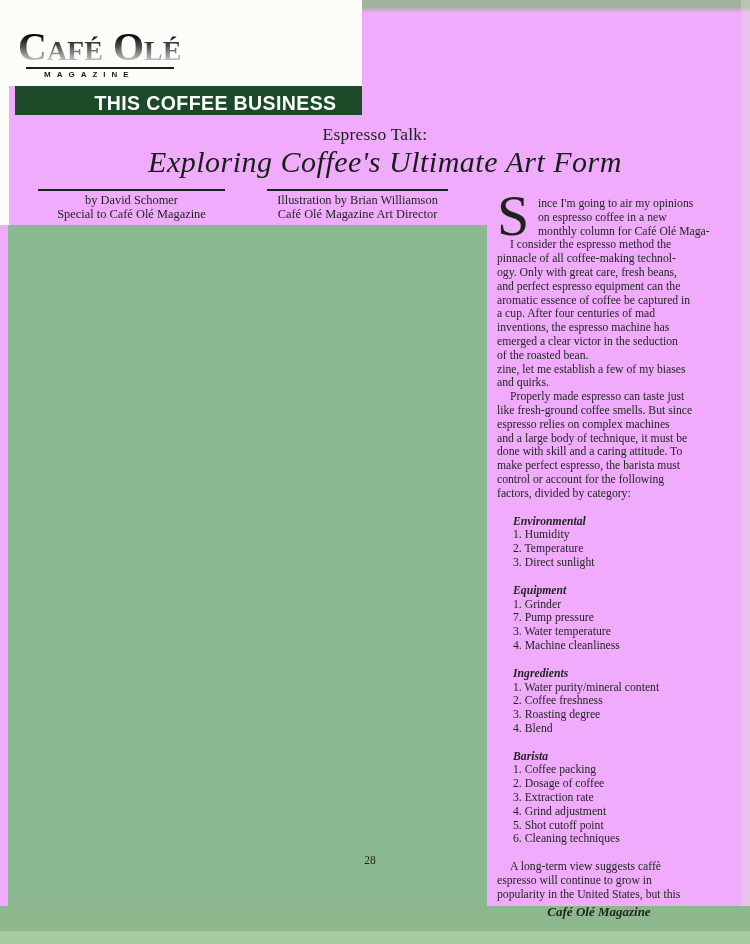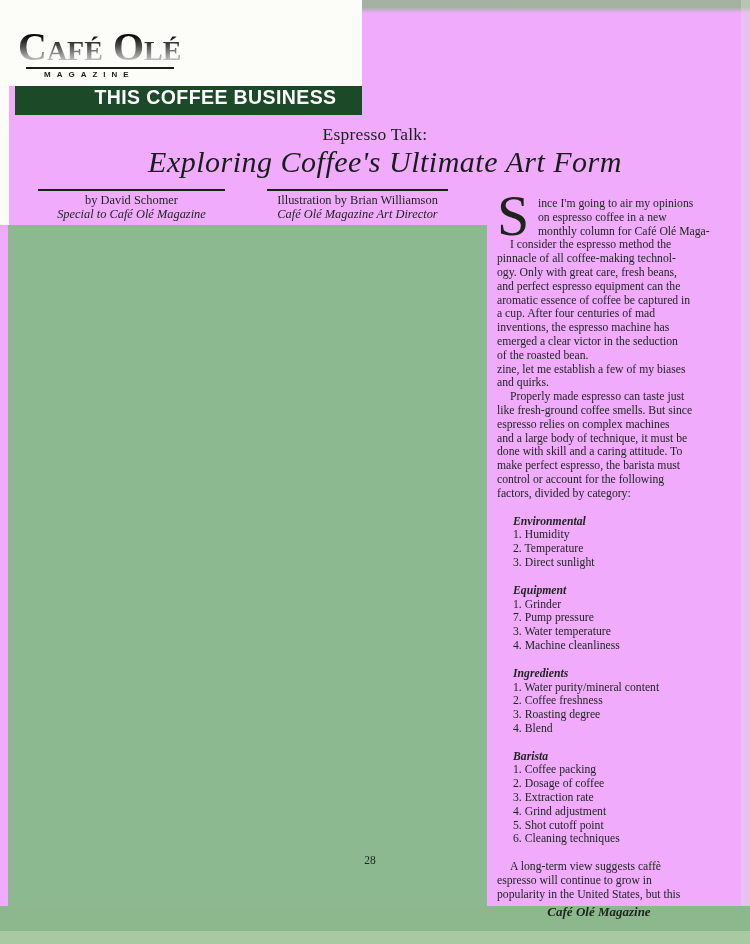--- a/index.html
+++ b/index.html
@@ -46,21 +46,21 @@
   .logo-rule { width: 148px; height: 2px; background: #1c1c1c; margin: 0 0 1px 8px; }
   .logo-sub {
     font-family: "Liberation Sans", sans-serif;
     font-size: 8px; font-weight: bold; letter-spacing: 6px;
     color: #1c1c1c; margin-left: 26px;
   }
   
   .banner {
     position: absolute; left: 15px; top: 86px; width: 347px; height: 29px;
     background: #1c4a29;
-    display: flex; align-items: flex-start; justify-content: center;
+    display: flex; align-items: flex-end; justify-content: center;
     padding-left: 54px;
   }
   .banner span {
     font-family: "Liberation Sans", sans-serif;
     font-weight: bold; font-size: 19.5px; letter-spacing: 0.4px;
     color: #ffffff; white-space: nowrap;
   }
   
   .kicker {
     position: absolute; left: 0; right: 0; top: 124px;
@@ -79,21 +79,21 @@
   
   .byline {
     position: absolute; top: 189px;
     border-top: 2px solid #18211a;
     padding-top: 3px;
     text-align: center;
     font-size: 12.4px; line-height: 13.8px; color: #1b241b;
   }
   .byline-1 { left: 38px; width: 187px; }
   .byline-2 { left: 267px; width: 181px; }
-  .byline .byline-role { font-style: italic; }
+  .byline .byline-role { }
   
   .illustration {
     position: absolute; left: 8px; top: 225px; width: 479px; height: 681px;
     background: #8db990;
   }
   
   .column {
     position: absolute; left: 497px; top: 197px; width: 200px;
     font-size: 11.7px; line-height: 13.8px; color: #1c241b;
   }

